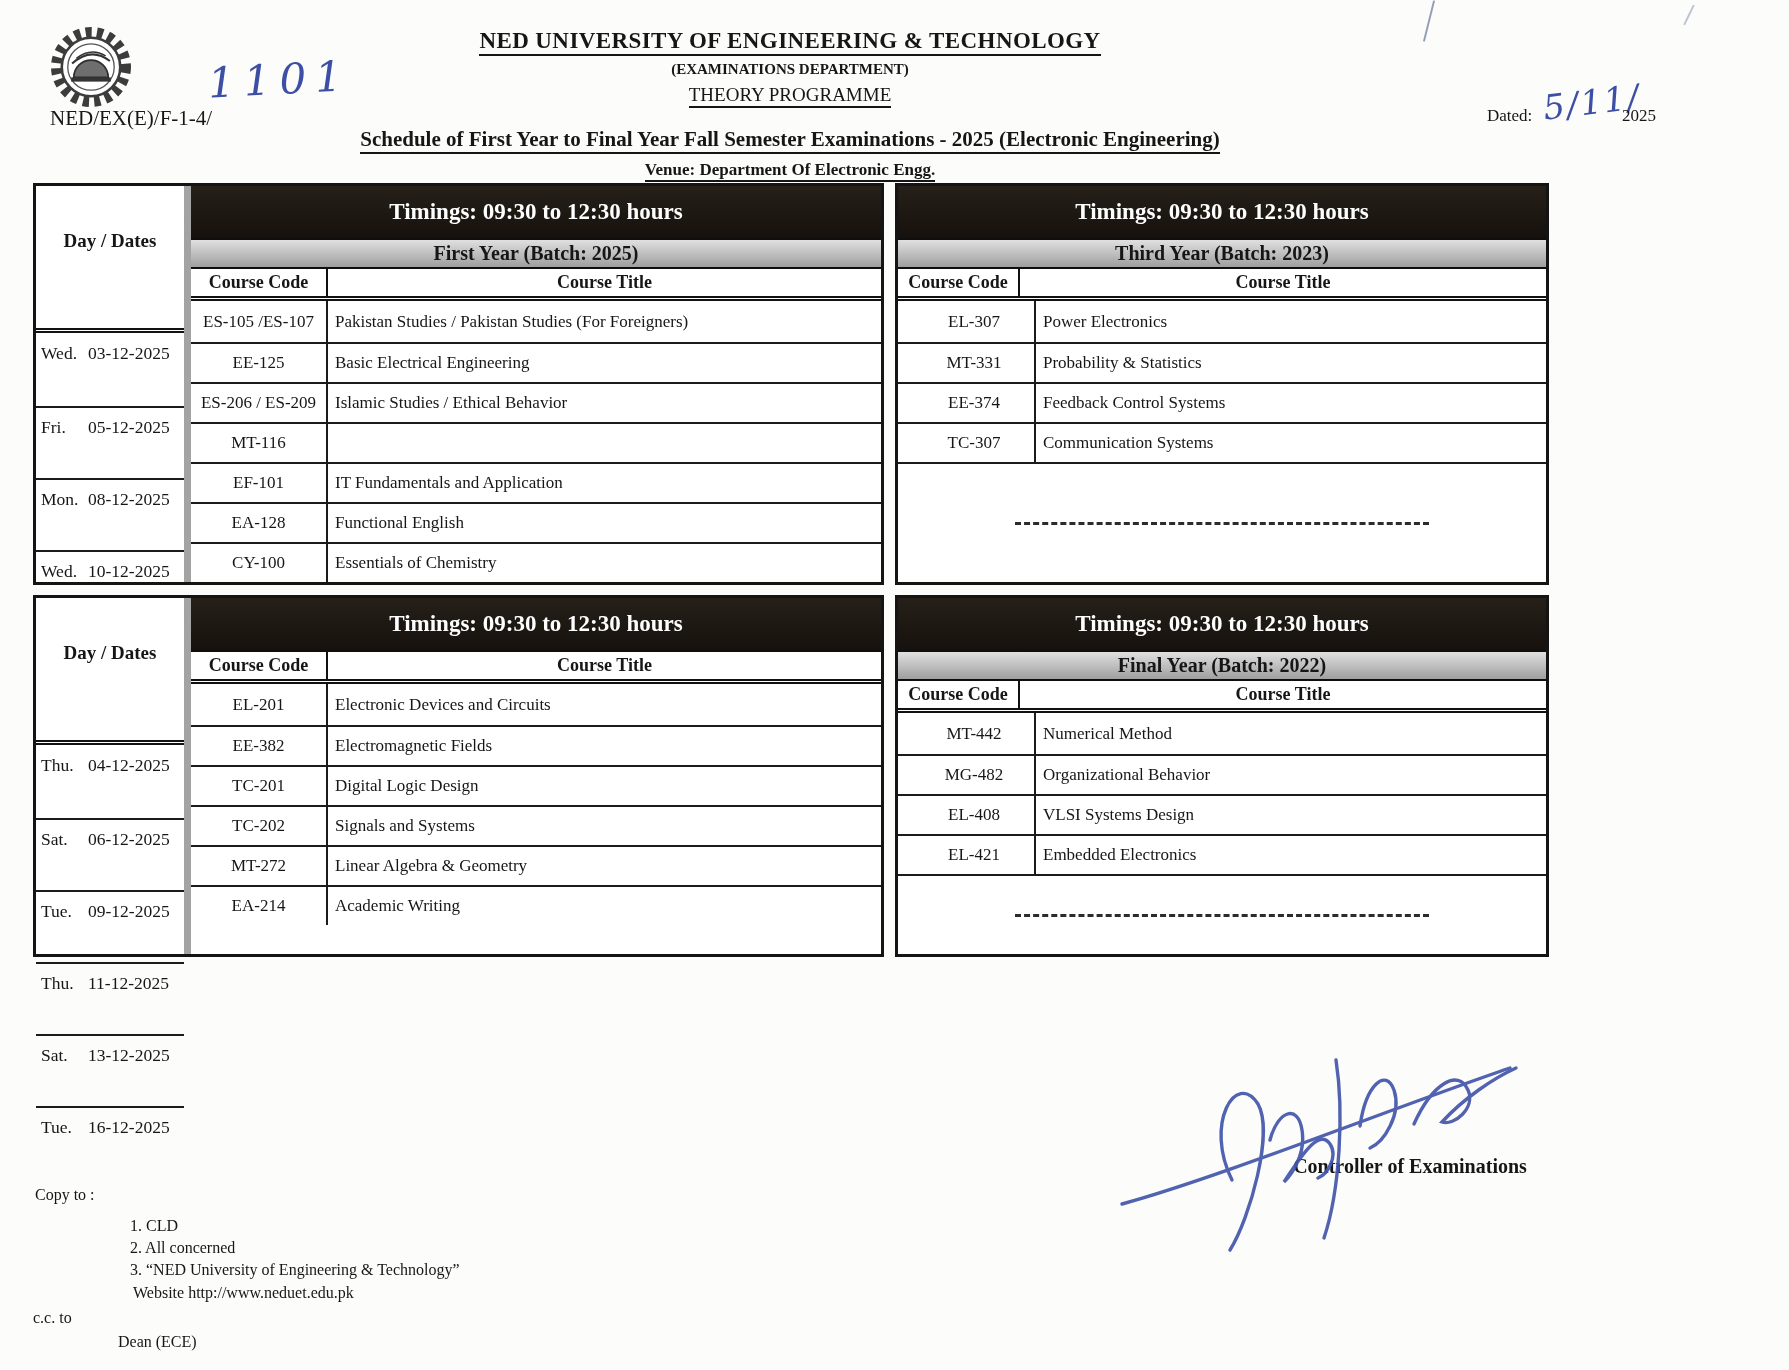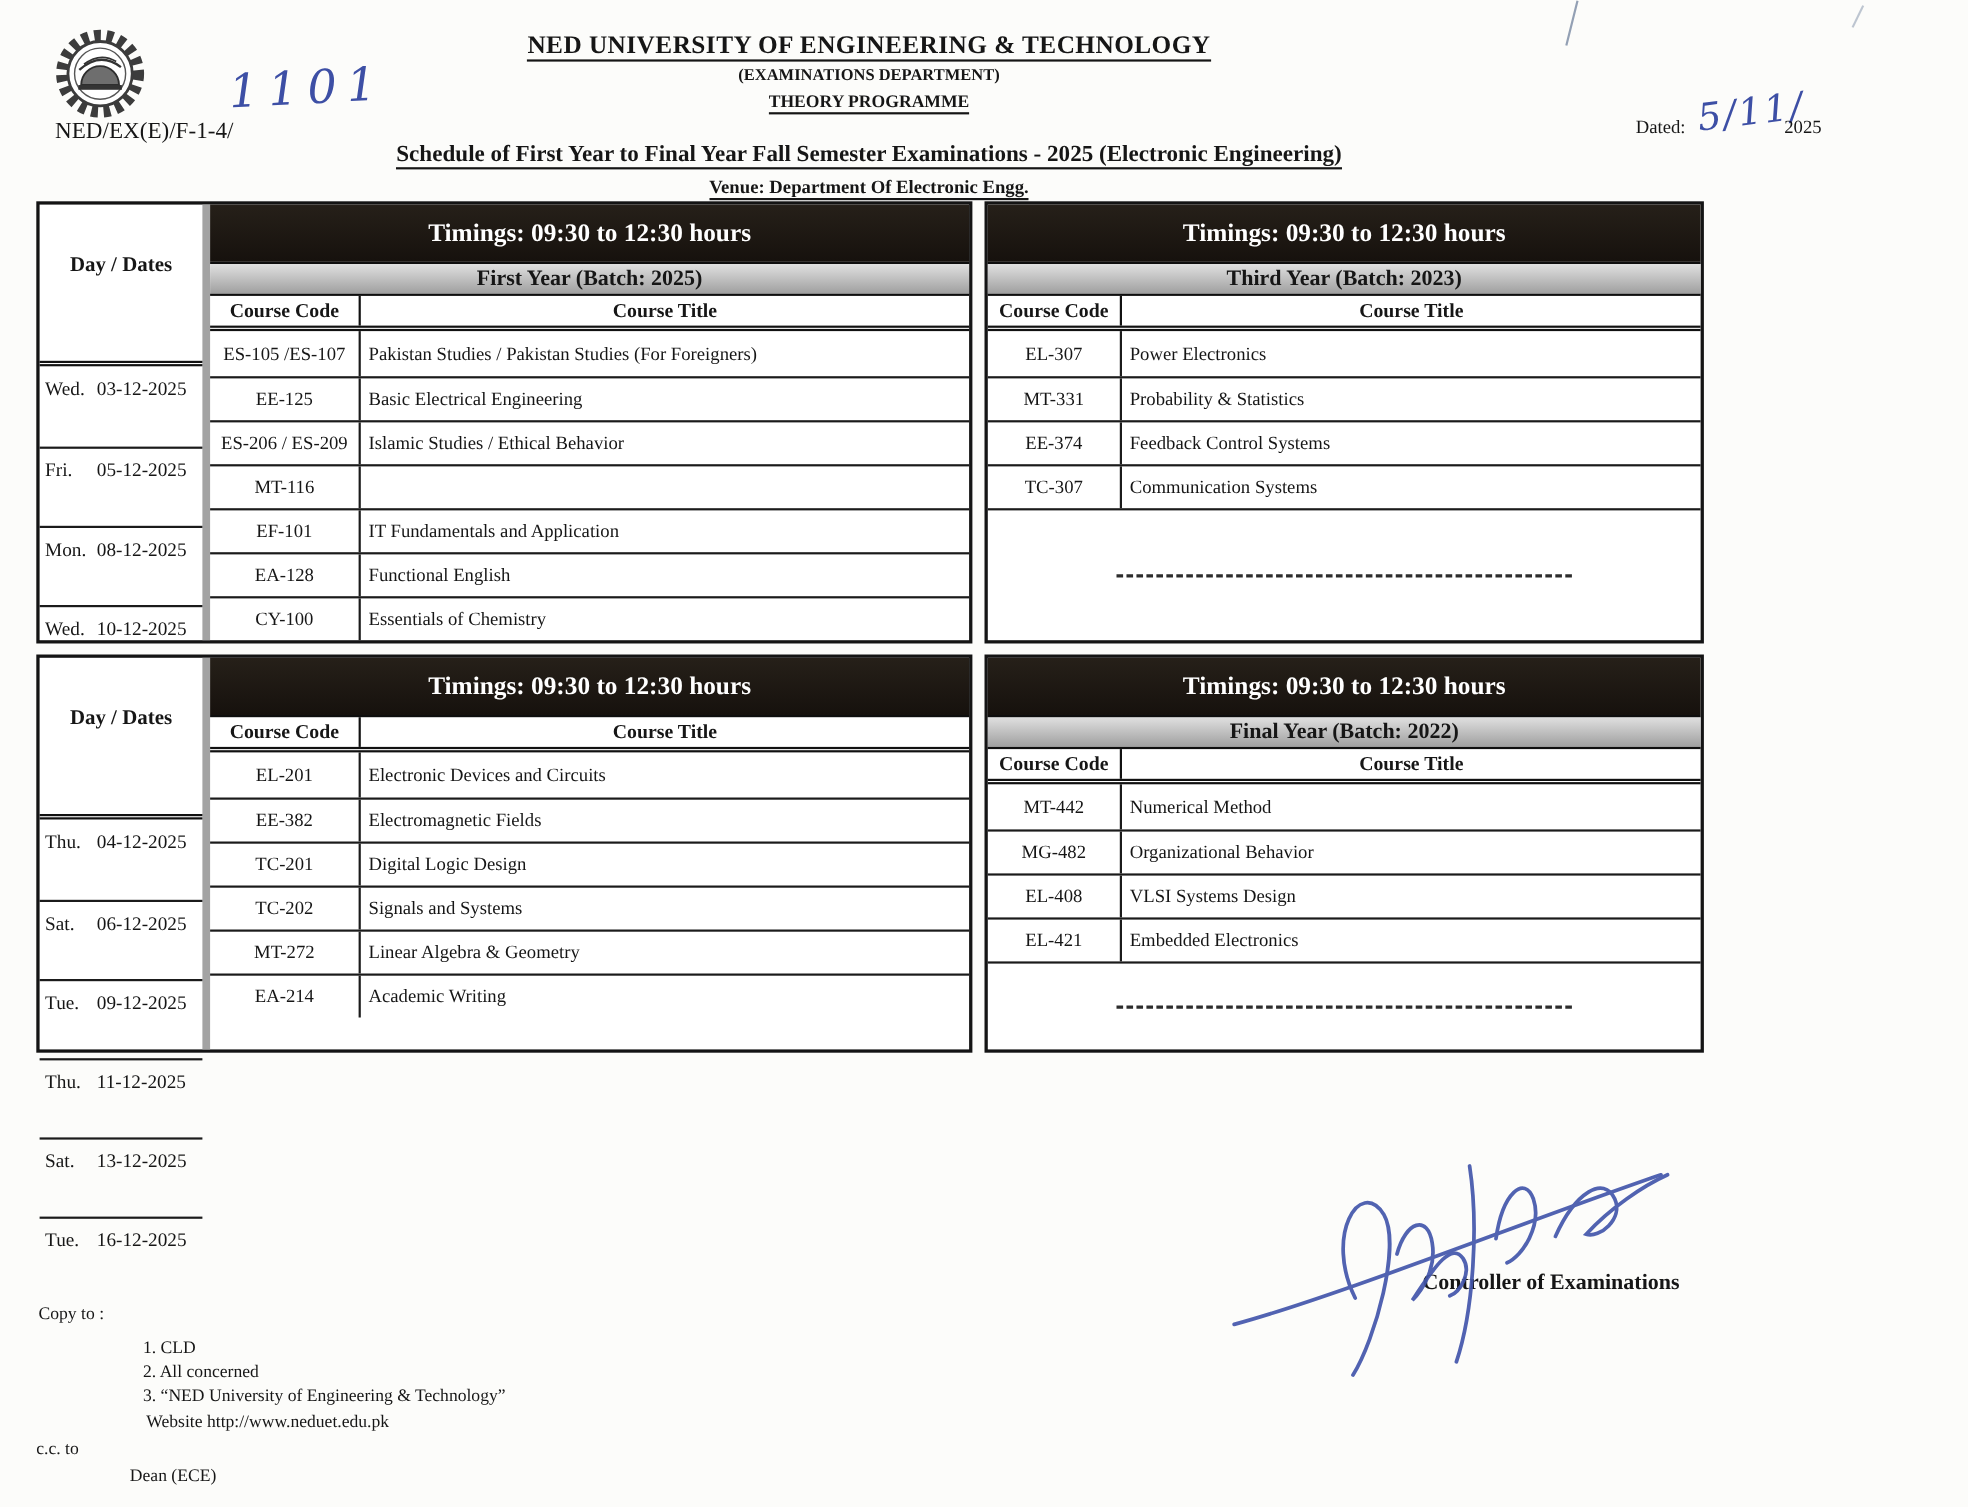--- a/index.html
+++ b/index.html
@@ -8,21 +8,21 @@
     background:#fcfcfa;
     font-family:"Liberation Serif","DejaVu Serif",serif;
     color:#161616;
   }
   .abs{position:absolute;}
   
   .hdr-line{left:0;width:1580px;text-align:center;}
   .uni{top:28px;font-size:23px;font-weight:bold;letter-spacing:.4px;}
   .uni span{border-bottom:2px solid #151515;padding-bottom:1px;}
   .dept{top:61px;font-size:15px;font-weight:bold;}
-  .prog{top:84px;font-size:16px;font-weight:bold;}
+  .prog{top:84px;font-size:19px;font-weight:normal;}
   .prog span{border-bottom:2px solid #151515;padding-bottom:1px;}
   .sched{top:127px;font-size:21px;font-weight:bold;}
   .sched span{border-bottom:2px solid #151515;padding-bottom:1px;}
   .venue{top:160px;font-size:17px;font-weight:bold;}
   .venue span{border-bottom:2px solid #151515;padding-bottom:1px;}
   .refno{left:50px;top:106px;font-size:21px;}
   .hand{color:#3d4fa5;font-family:"DejaVu Serif",serif;font-style:italic;}
   .hand-ref{left:208px;top:55px;font-size:42px;letter-spacing:9px;transform:rotate(-3deg);}
   .dated{left:1487px;top:106px;font-size:17px;}
   .hand-date{left:1543px;top:82px;font-size:34px;transform:rotate(-7deg);letter-spacing:2px;}
@@ -45,21 +45,21 @@
               font-weight:bold;font-size:23px;display:flex;align-items:center;justify-content:center;flex-shrink:0;}
   .band-gray{height:27px;border-top:2px solid #0e0e0e;background:linear-gradient(#e0e0e0,#9f9f9f);
              font-weight:bold;font-size:20px;display:flex;align-items:center;justify-content:center;flex-shrink:0;}
   .col-heads{height:27px;border-top:2px solid #0e0e0e;display:flex;font-weight:bold;font-size:18px;flex-shrink:0;}
   .cc-head{width:135px;border-right:2px solid #111;display:flex;align-items:center;justify-content:center;}
   .narrow .cc-head{width:120px;}
   .ct-head{flex:1;display:flex;align-items:center;justify-content:center;}
   .row{height:38px;border-top:2px solid #1b1b1b;display:flex;font-size:17px;flex-shrink:0;}
   .row.first,.day-cell.first{border-top:5px double #111;height:41px;}
   .row .code{width:135px;border-right:2px solid #1b1b1b;display:flex;align-items:center;justify-content:center;}
-  .narrow .row .code{width:120px;}
+  .narrow .row .code{width:120px;margin-left:16px;}
   .row .ctitle{flex:1;display:flex;align-items:center;padding-left:7px;}
   .dash-row{flex:1;border-top:2px solid #1b1b1b;display:flex;align-items:center;justify-content:center;}
   .dash-line{width:64%;border-bottom:3px dashed #2c2c2c;}
   
   .ft{font-size:16px;}
   .copy-label{left:35px;top:1186px;}
   .ci1{left:130px;top:1217px;}
   .ci2{left:130px;top:1239px;}
   .ci3{left:130px;top:1261px;}
   .ci4{left:133px;top:1284px;}

